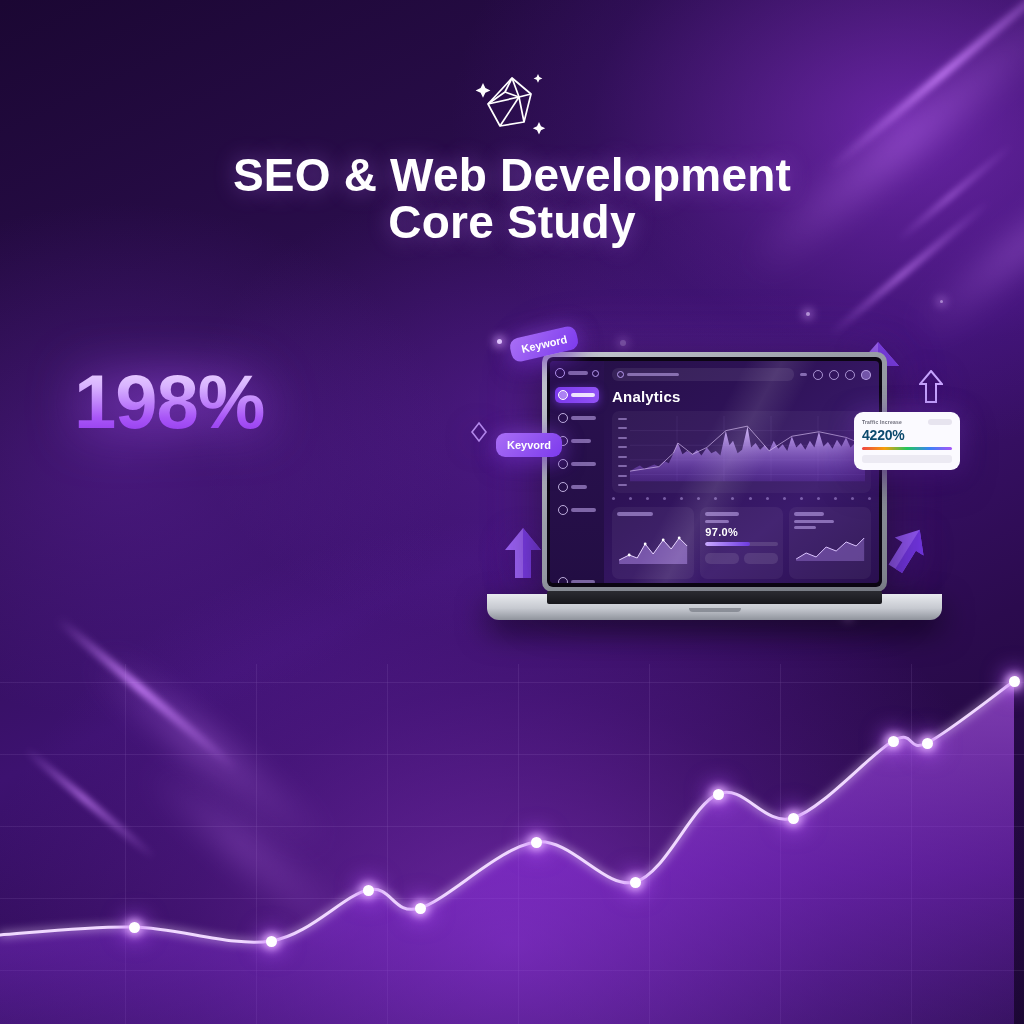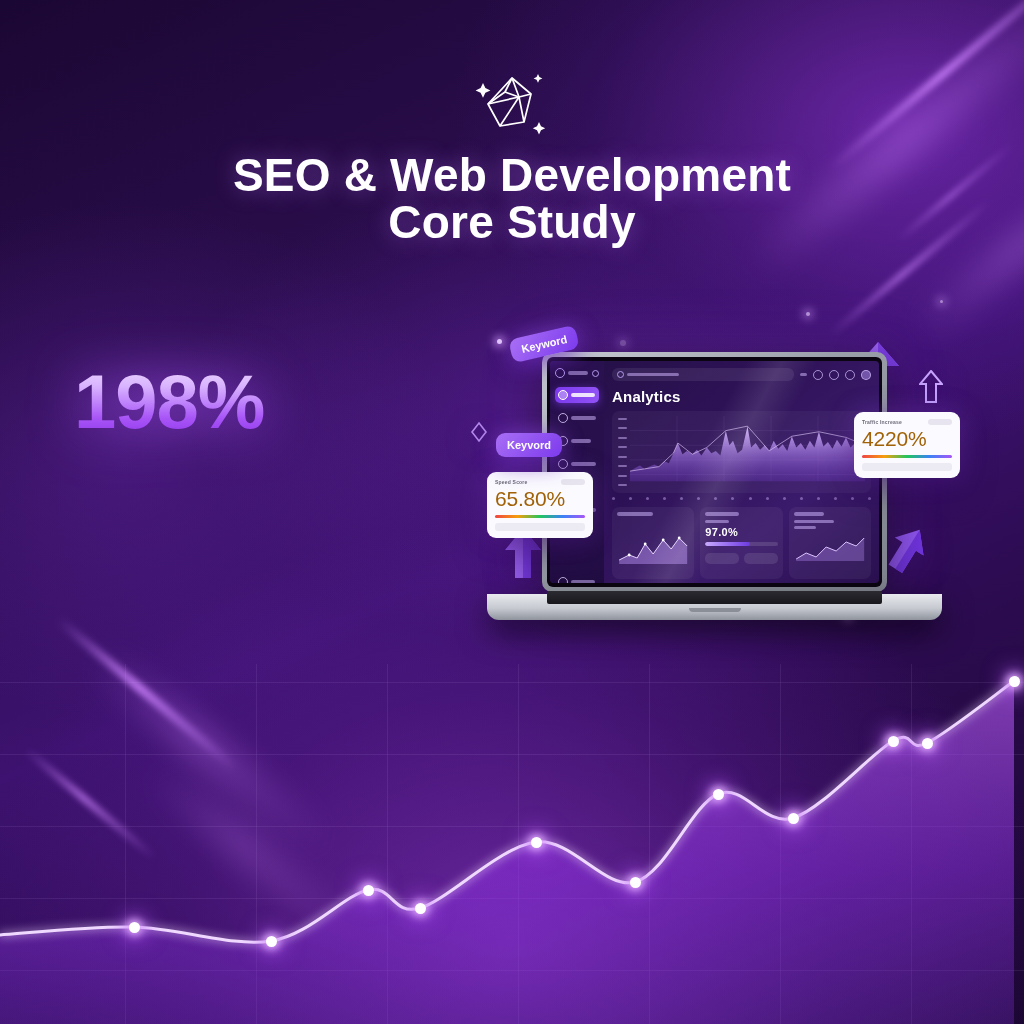--- a/index.html
+++ b/index.html
@@ -87,21 +87,21 @@
     background:linear-gradient(180deg,#e8eaee 0%,#c6c9d0 55%,#8f939c 100%);
     box-shadow:0 12px 30px rgba(0,0,0,.55);}
   .keyboard{position:absolute;left:60px;bottom:16px;width:335px;height:13px;border-radius:2px;
     background:linear-gradient(180deg,#2b2b31,#17171c);}
   .notch{position:absolute;left:50%;transform:translateX(-50%);bottom:8px;width:52px;height:4px;border-radius:0 0 5px 5px;background:rgba(130,134,143,.85);}
 
   
   .fcard{position:absolute;background:#fbfaff;border-radius:9px;padding:7px 8px;box-sizing:border-box;
     box-shadow:0 12px 32px rgba(40,0,80,.5), 0 0 26px rgba(170,100,255,.3);}
   .fcard-label{font-size:5px;font-weight:700;color:#6b6a78;filter:blur(.5px);letter-spacing:.2px;}
-  .fcard-val{font-size:21px;font-weight:400;color:#a16207;letter-spacing:-.2px;margin:2px 0 4px;}
+  .fcard-val{font-size:14px;font-weight:700;color:#0c4a6e;letter-spacing:-.2px;margin:2px 0 4px;}
   .fbar{height:3px;border-radius:2px;background:linear-gradient(90deg,#ef4444,#f59e0b,#22c55e,#3b82f6,#a855f7);}
   .frow{margin-top:5px;height:8px;border-radius:3px;background:#eceaf3;}
   .pill{position:absolute;border-radius:9px;color:#fff;font-size:11px;font-weight:700;
     background:linear-gradient(135deg,#a96ff5,#7c3aed);padding:6px 11px;
     box-shadow:0 8px 22px rgba(80,20,160,.5), 0 0 22px rgba(170,100,255,.45);}
   .arrow3d{position:absolute;pointer-events:none;filter:drop-shadow(0 6px 14px rgba(60,10,120,.55));}
 
   
   #bigchart{position:absolute;left:0;bottom:0;width:1024px;height:400px;}
   .bc-dot{position:absolute;width:11px;height:11px;margin:-5.5px 0 0 -5.5px;border-radius:50%;
@@ -329,29 +329,20 @@
         </div>
       </div>
     </div>
 
     <div class="base">
       <div class="keyboard"></div>
       <div class="notch"></div>
     </div>
   </div>
 
-  <div class="fcard" style="left:487px;top:472px;width:106px;">
-    <div style="display:flex;align-items:center;gap:6px;">
-      <span class="fcard-label">Speed Score</span>
-      <span style="margin-left:auto;width:24px;height:6px;border-radius:3px;background:#e7e4ef;display:block"></span>
-    </div>
-    <div class="fcard-val">65.80%</div>
-    <div class="fbar"></div>
-    <div class="frow"></div>
-  </div>
 
   <div class="fcard" style="left:854px;top:412px;width:106px;">
     <div style="display:flex;align-items:center;gap:6px;">
       <span class="fcard-label">Traffic Increase</span>
       <span style="margin-left:auto;width:24px;height:6px;border-radius:3px;background:#e7e4ef;display:block"></span>
     </div>
     <div class="fcard-val">4220%</div>
     <div class="fbar"></div>
     <div class="frow"></div>
   </div>

